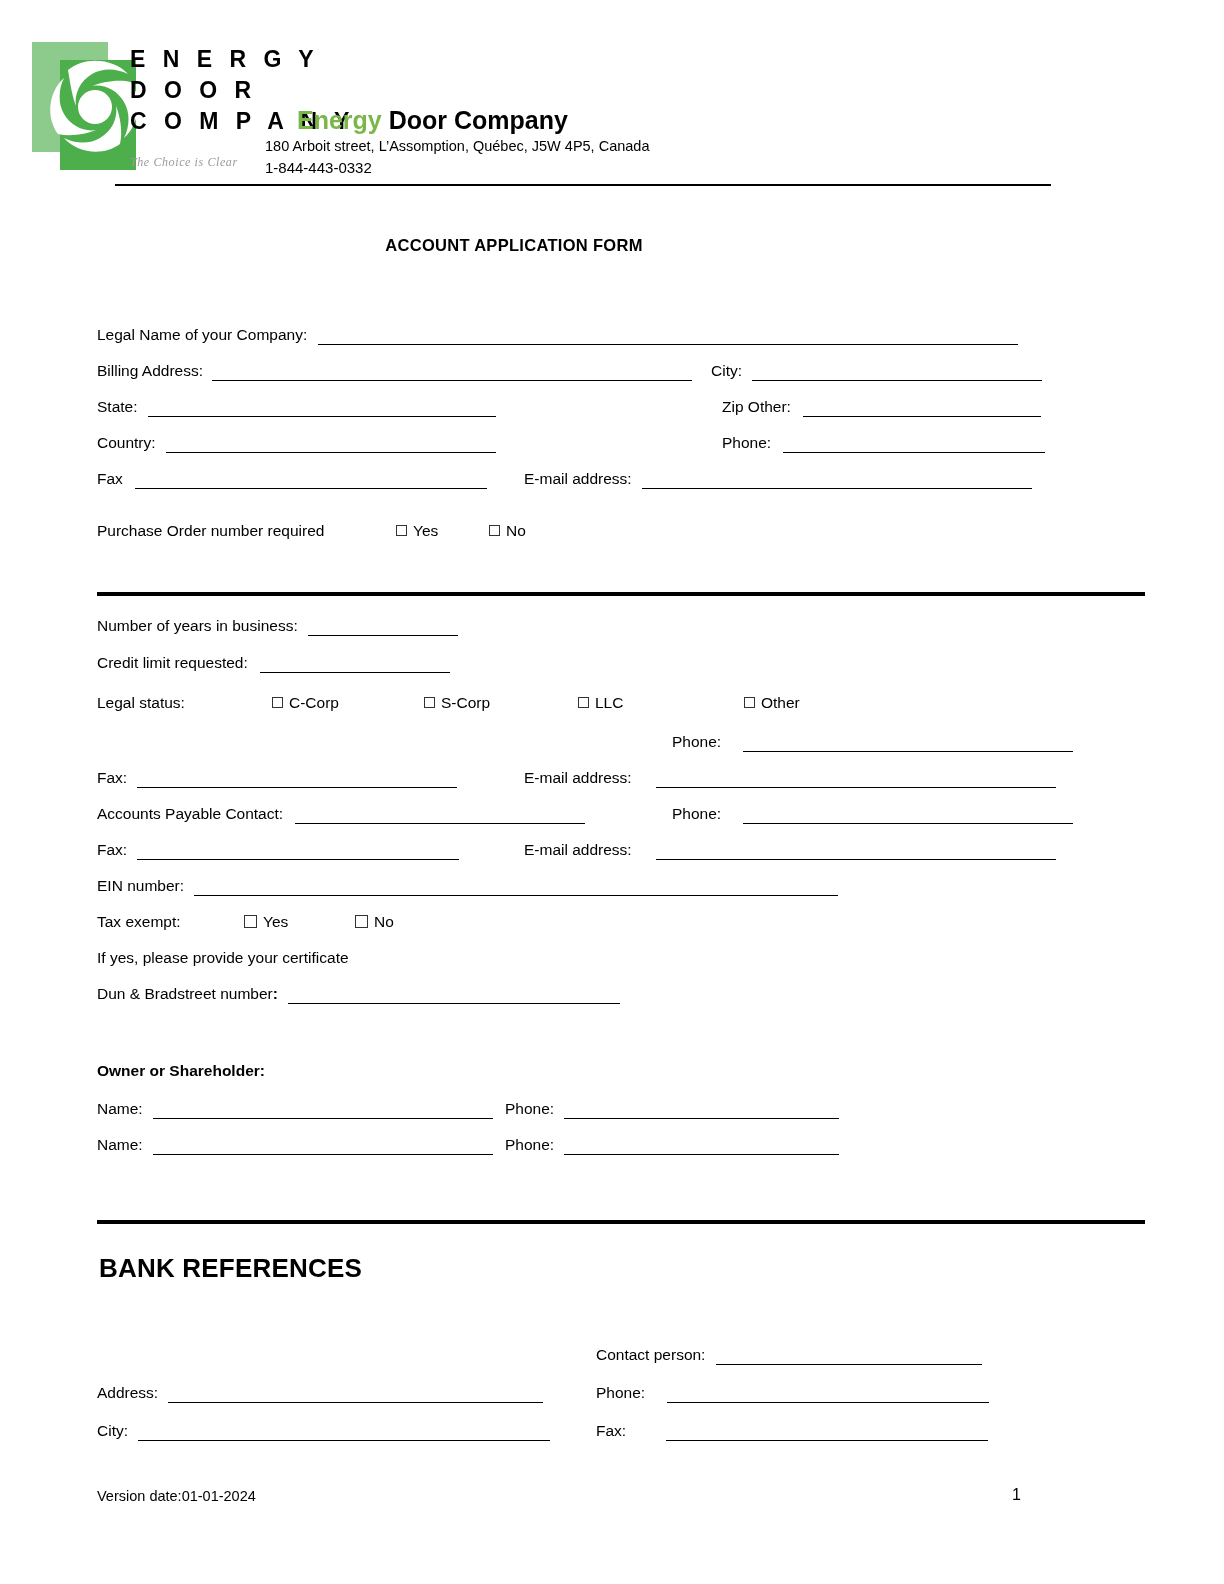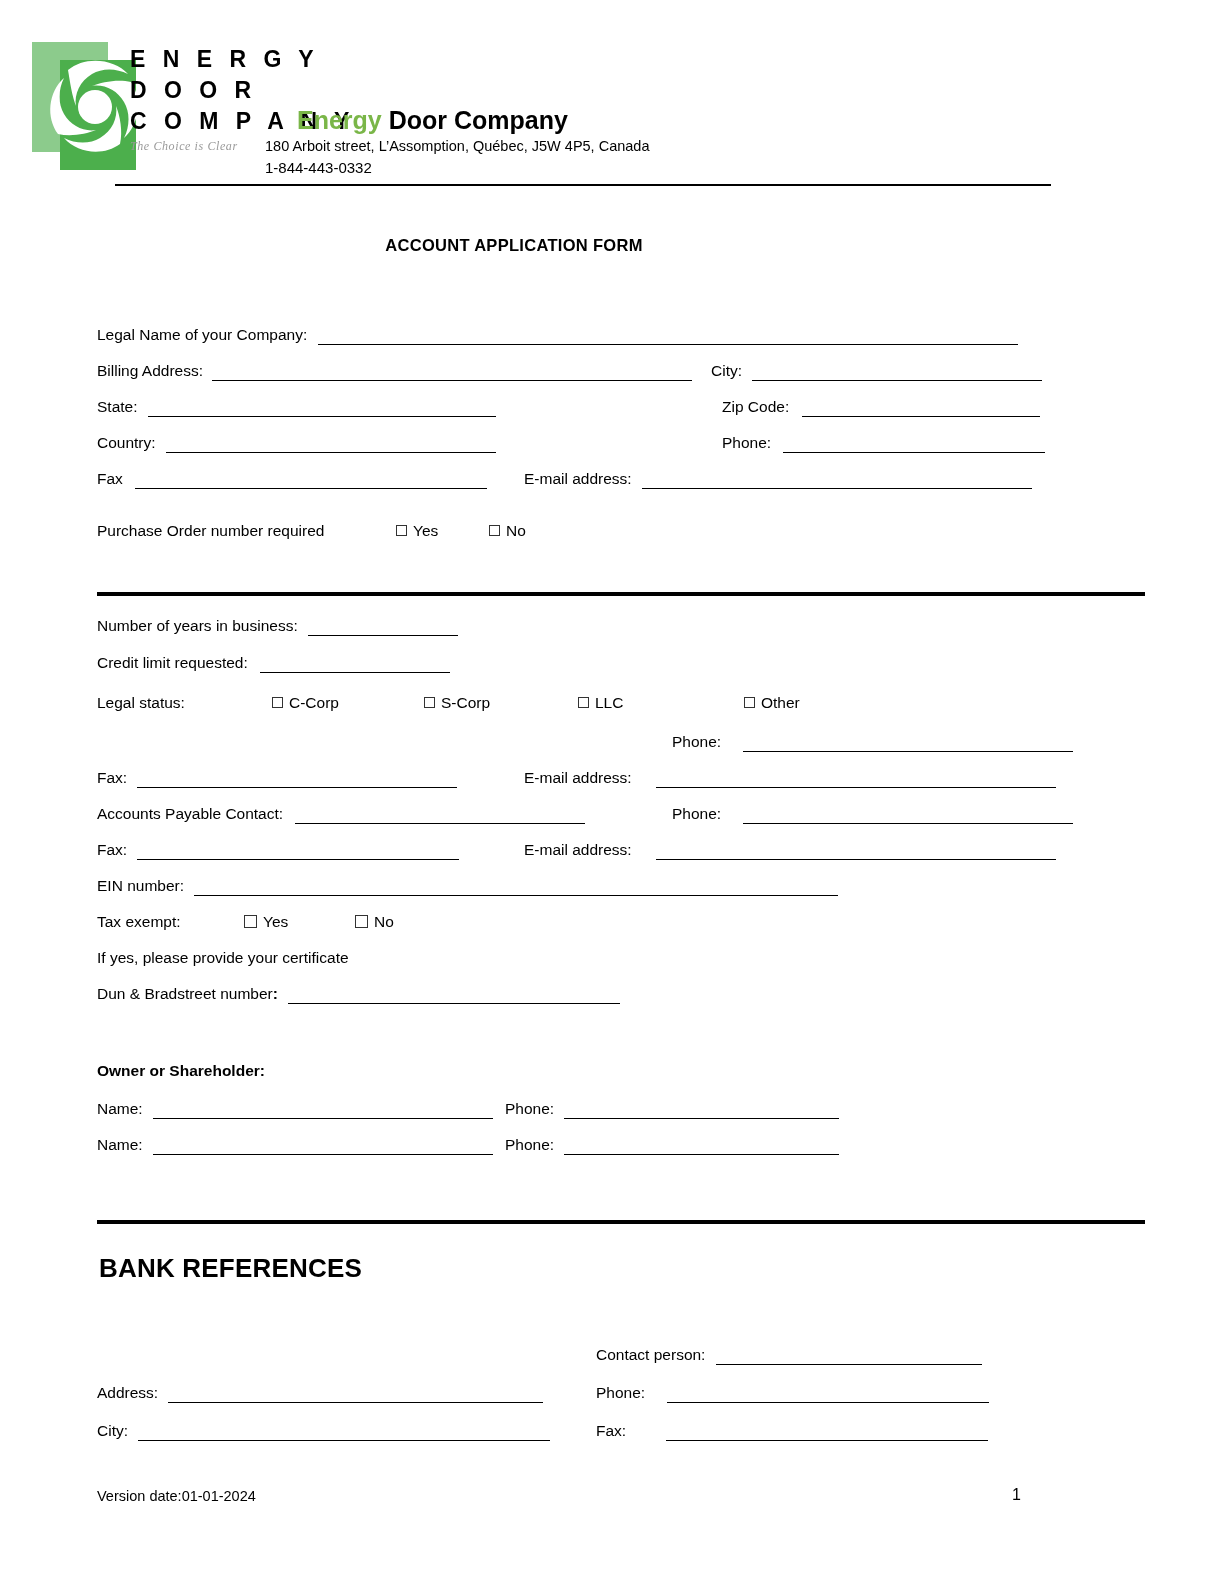--- a/index.html
+++ b/index.html
@@ -91,21 +91,21 @@
     line-height: 31px;
     white-space: nowrap;
   }
 
   .logo-tagline {
     font-family: "Liberation Serif", serif;
     font-style: italic;
     font-size: 12px;
     color: #9A9A9A;
     letter-spacing: 0.6px;
-    margin-top: 2px;
+    margin-top: 18px;
     white-space: nowrap;
   }
 
   .company-block {
     position: absolute;
     left: 265px;
     top: 105px;
   }
 
   .company-name {
@@ -275,21 +275,21 @@
   <div class="frow" style="left:711px; top:361px;">
     <span class="lbl">City:</span>
     <span class="ul" style="width:290px; margin-left:6px;"></span>
   </div>
 
   <div class="frow" style="left:97px; top:397px;">
     <span class="lbl">State:</span>
     <span class="ul" style="width:348px; margin-left:6px;"></span>
   </div>
   <div class="frow" style="left:722px; top:397px;">
-    <span class="lbl">Zip Code:</span>
+    <span class="lbl">Zip Other:</span>
     <span class="ul" style="width:238px; margin-left:8px;"></span>
   </div>
 
   <div class="frow" style="left:97px; top:433px;">
     <span class="lbl">Country:</span>
     <span class="ul" style="width:330px; margin-left:6px;"></span>
   </div>
   <div class="frow" style="left:722px; top:433px;">
     <span class="lbl">Phone:</span>
     <span class="ul" style="width:262px; margin-left:8px;"></span>

